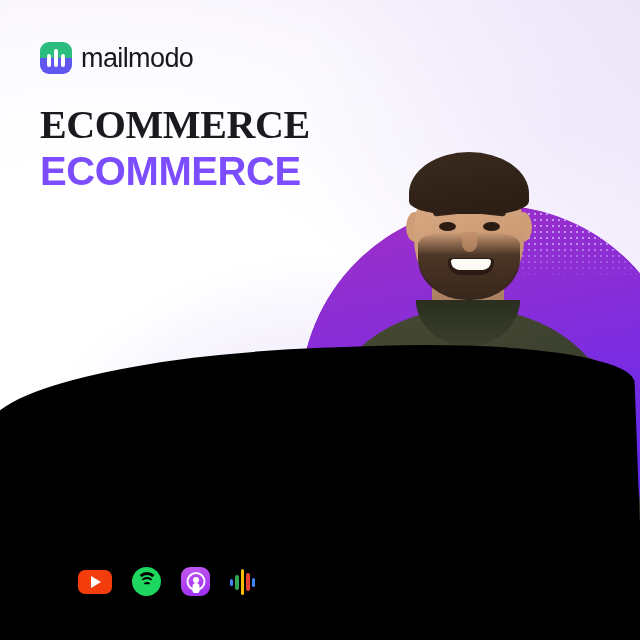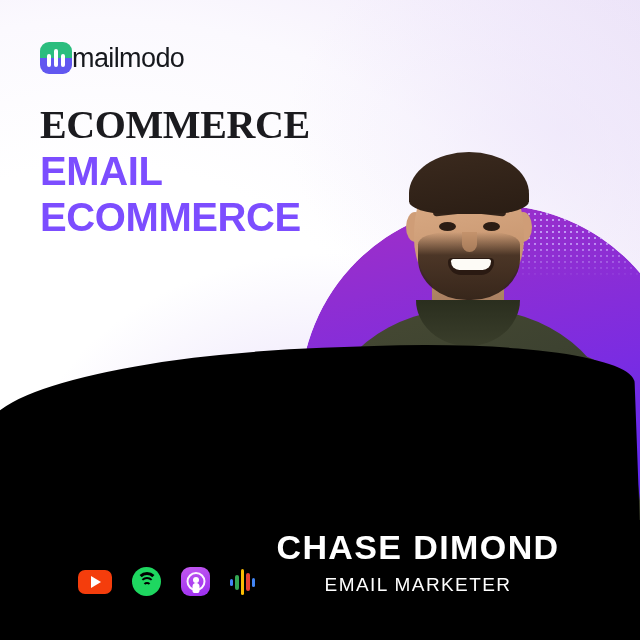--- a/index.html
+++ b/index.html
@@ -150,21 +150,21 @@
     transform-origin:0 100%;
   }
   .black-fill {
     position:absolute; left:0; right:0; bottom:0; height:120px;
     background:#000000;
   }
 
   
   .logo {
     position:absolute; left:40px; top:42px;
-    display:flex; align-items:center; 
+    display:flex; align-items:center; gap:9px;
   }
   .logo-mark {
     width:32px; height:32px; border-radius:9px;
     position:relative; overflow:hidden;
     background:linear-gradient(180deg,#2bbd7e 0%,#2bbd7e 50%,#6157f0 50%,#6157f0 100%);
   }
   .logo-mark i {
     position:absolute; bottom:7px; width:4px; background:#ffffff;
     border-radius:2px; display:block;
   }
@@ -279,28 +279,23 @@
     <span class="logo-mark">
       <i class="b1"></i>
       <i class="b2"></i>
       <i class="b3"></i>
     </span>
     <span class="logo-text">mailmodo</span>
   </div>
 
   <h1 class="headline">
     <span class="h-black">ECOMMERCE</span>
-    <span class="h-purple">EMAIL</span>
     <span class="h-purple">ECOMMERCE</span>
   </h1>
 
-  <div class="speaker-block">
-    <div class="speaker-name">CHASE DIMOND</div>
-    <div class="speaker-role">EMAIL MARKETER</div>
-  </div>
 
   <div class="platforms">
 
     <span class="pf yt" title="YouTube"></span>
 
     <span class="pf sp" title="Spotify">
       <span class="w1"></span>
       <span class="w2"></span>
       <span class="w3"></span>
     </span>

